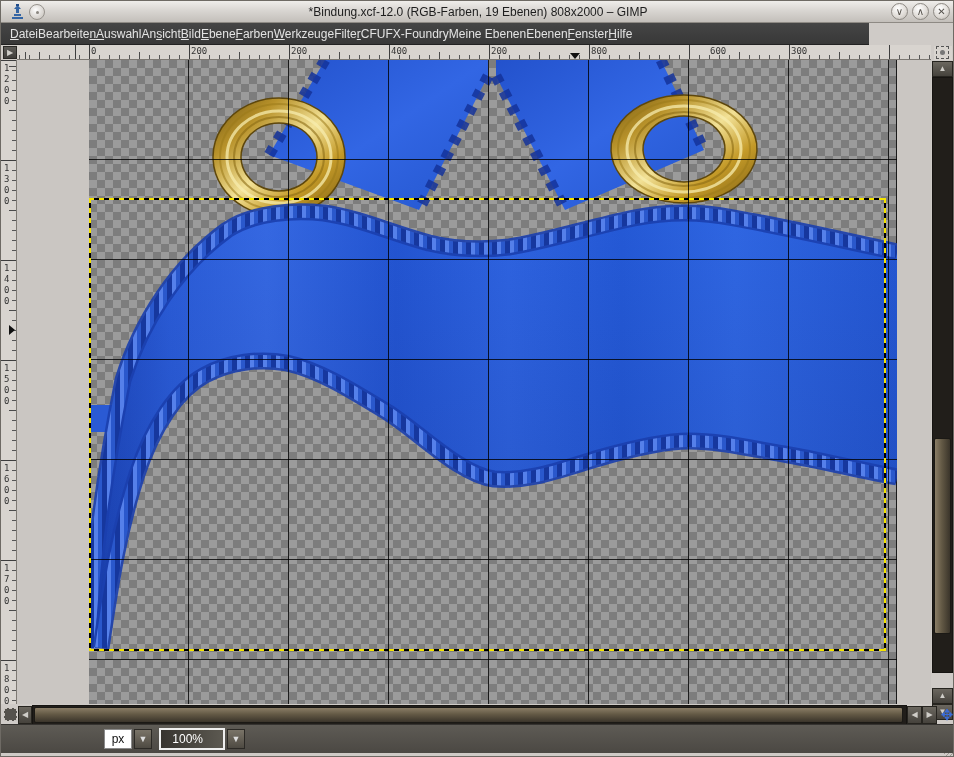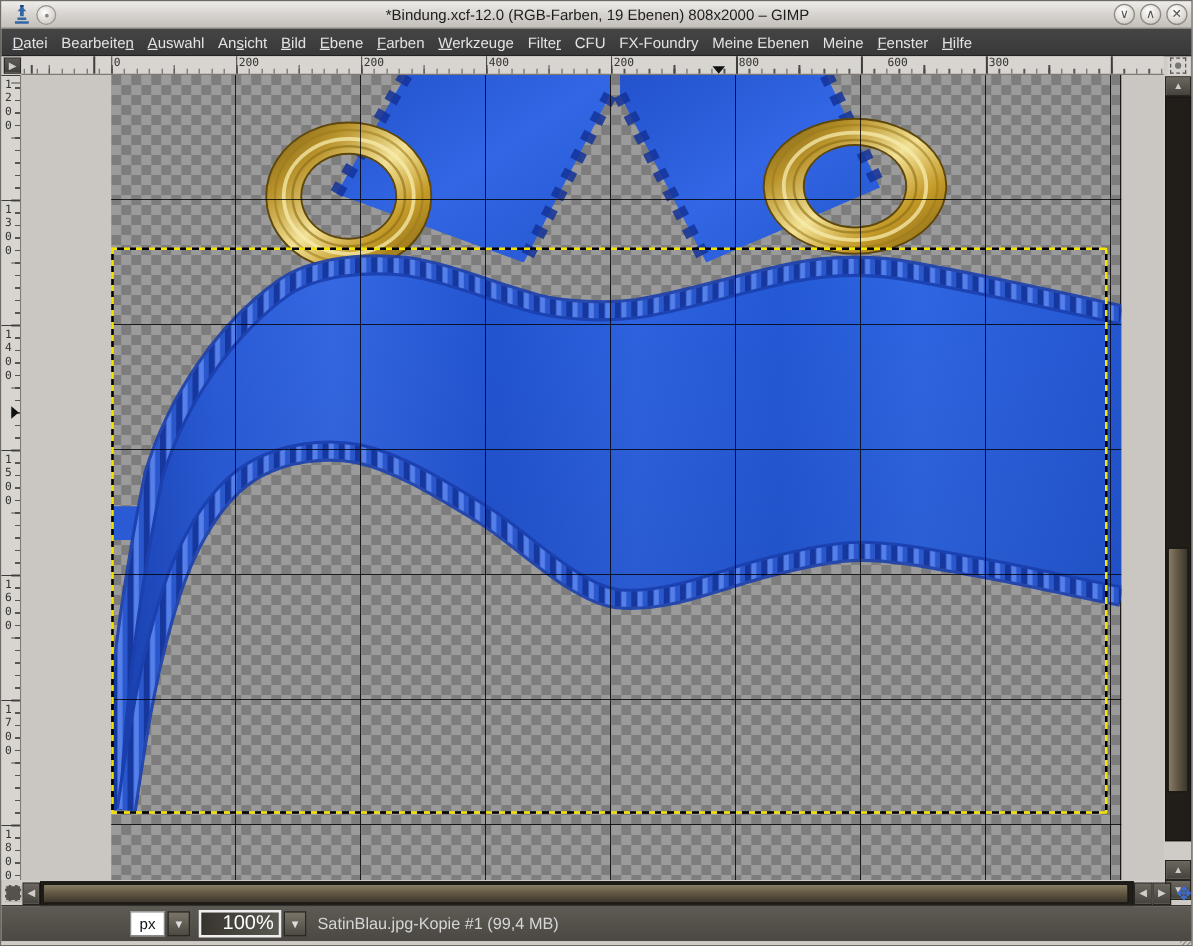--- a/index.html
+++ b/index.html
@@ -22,24 +22,24 @@
   .menu-circle-btn::after{content:"";position:absolute;left:6px;top:6px;width:3px;height:3px;border-radius:50%;background:#8a867f;}
   .title-text{position:absolute;left:0;top:0;width:100%;height:22px;line-height:22px;
     text-align:center;font-size:12px;color:#1d1d1d;}
   .win-btns{position:absolute;right:5px;top:2px;display:flex;gap:4px;}
   .win-btn{width:17px;height:17px;border-radius:50%;
     background:radial-gradient(circle at 40% 30%,#ffffff,#dedad5 60%,#bcb8b2);
     border:1px solid #8d8983;color:#55514b;font-size:10px;line-height:15px;text-align:center;
     font-family:"DejaVu Sans",sans-serif;cursor:default;}
 
   
-  .menubar{position:absolute;left:0;top:22px;width:954px;height:22px;
+  .menubar{position:absolute;left:0;top:22px;width:868px;height:22px;
     background:linear-gradient(180deg,#454545,#383838);
     border-bottom:1px solid #222;display:flex;align-items:center;
-    padding-left:9px;gap:11px;}
+    padding-left:9px;gap:0;}
   .mitem{color:#e3e3e3;font-size:12px;white-space:nowrap;cursor:default;}
   .mitem .mn{text-decoration:underline;}
 
   
   .corner-btn{position:absolute;left:2px;top:45px;width:14px;height:13px;
     background:linear-gradient(180deg,#5d5b57,#413f3c);border:1px solid #2a2926;color:#cfcdc8;
     font-size:8px;line-height:11px;text-align:center;}
   .h-ruler{position:absolute;left:16px;top:44px;width:914px;height:15px;
     background-color:#d8d4cf;
     background-image:
@@ -105,22 +105,22 @@
 
   
   .statusbar{position:absolute;left:0;top:723px;width:954px;height:29px;
     background:linear-gradient(180deg,#5e5b55,#4b4843);border-top:1px solid #353330;}
   .unit-box{position:absolute;left:103px;top:4px;width:28px;height:20px;background:#fff;
     border:1px solid #8a8a8a;font-size:12px;color:#111;text-align:center;line-height:18px;}
   .mini-drop{position:absolute;top:4px;width:18px;height:20px;
     background:linear-gradient(180deg,#7a7468,#4e4a42);border:1px solid #2b2925;color:#ddd;
     font-size:9px;line-height:18px;text-align:center;}
   .zoom-box{position:absolute;left:158px;top:3px;width:66px;height:22px;border:2px solid #efefef;
-    background:linear-gradient(90deg,#37342f,#5c5951);color:#fff;font-size:16px;line-height:18px;
-    text-align:right;padding-right:4px;}
+    background:linear-gradient(90deg,#37342f,#5c5951);color:#fff;font-size:12px;line-height:18px;
+    text-align:right;padding-right:20px;}
   .status-text{position:absolute;left:253px;top:6px;font-size:13px;color:#d6d6d6;}
 
   .bottom-frame{position:absolute;left:0;top:752px;width:954px;height:5px;background:#cfcbc7;}
   .grip{position:absolute;right:1px;top:0;width:10px;height:5px;
     background:repeating-linear-gradient(135deg,#9a968f 0 1px,transparent 1px 3px);}
 </style>
 </head>
 <body>
 
 <div id="window">
@@ -147,21 +147,21 @@
       <div class="mitem"><span class="mn">A</span>uswahl</div>
       <div class="mitem">An<span class="mn">s</span>icht</div>
       <div class="mitem"><span class="mn">B</span>ild</div>
       <div class="mitem"><span class="mn">E</span>bene</div>
       <div class="mitem"><span class="mn">F</span>arben</div>
       <div class="mitem"><span class="mn">W</span>erkzeuge</div>
       <div class="mitem">Filte<span class="mn">r</span></div>
       <div class="mitem">CFU</div>
       <div class="mitem">FX-Foundry</div>
       <div class="mitem">Meine Ebenen</div>
-      <div class="mitem">Meine</div>
+      <div class="mitem">Ebenen</div>
       <div class="mitem"><span class="mn">F</span>enster</div>
       <div class="mitem"><span class="mn">H</span>ilfe</div>
     </div>
 
   <div class="corner-btn">▶</div>
   <div class="h-ruler">
       <span class="hlab" style="left: 72px;">0</span>
       <span class="hlab" style="left: 172px;">200</span>
       <span class="hlab" style="left: 272px;">200</span>
       <span class="hlab" style="left: 372px;">400</span>
@@ -326,19 +326,18 @@
   <div class="h-thumb"></div>
   <div class="sb-btn" style="left:906px;top:705px;width:15px;height:18px;font-size:8px;line-height:16px;">◀</div>
   <div class="sb-btn" style="left:921px;top:705px;width:15px;height:18px;font-size:8px;line-height:16px;">▶</div>
   <div class="nav-cross">✥</div>
 
   <div class="statusbar">
     <div class="unit-box">px</div>
     <div class="mini-drop" style="left:133px;">▼</div>
     <div class="zoom-box">100%</div>
     <div class="mini-drop" style="left:226px;">▼</div>
-    <div class="status-text">SatinBlau.jpg-Kopie #1 (99,4 MB)</div>
   </div>
 
   <div class="bottom-frame">
     <div class="grip"></div>
   </div>
 </div>
 
 </body></html>

